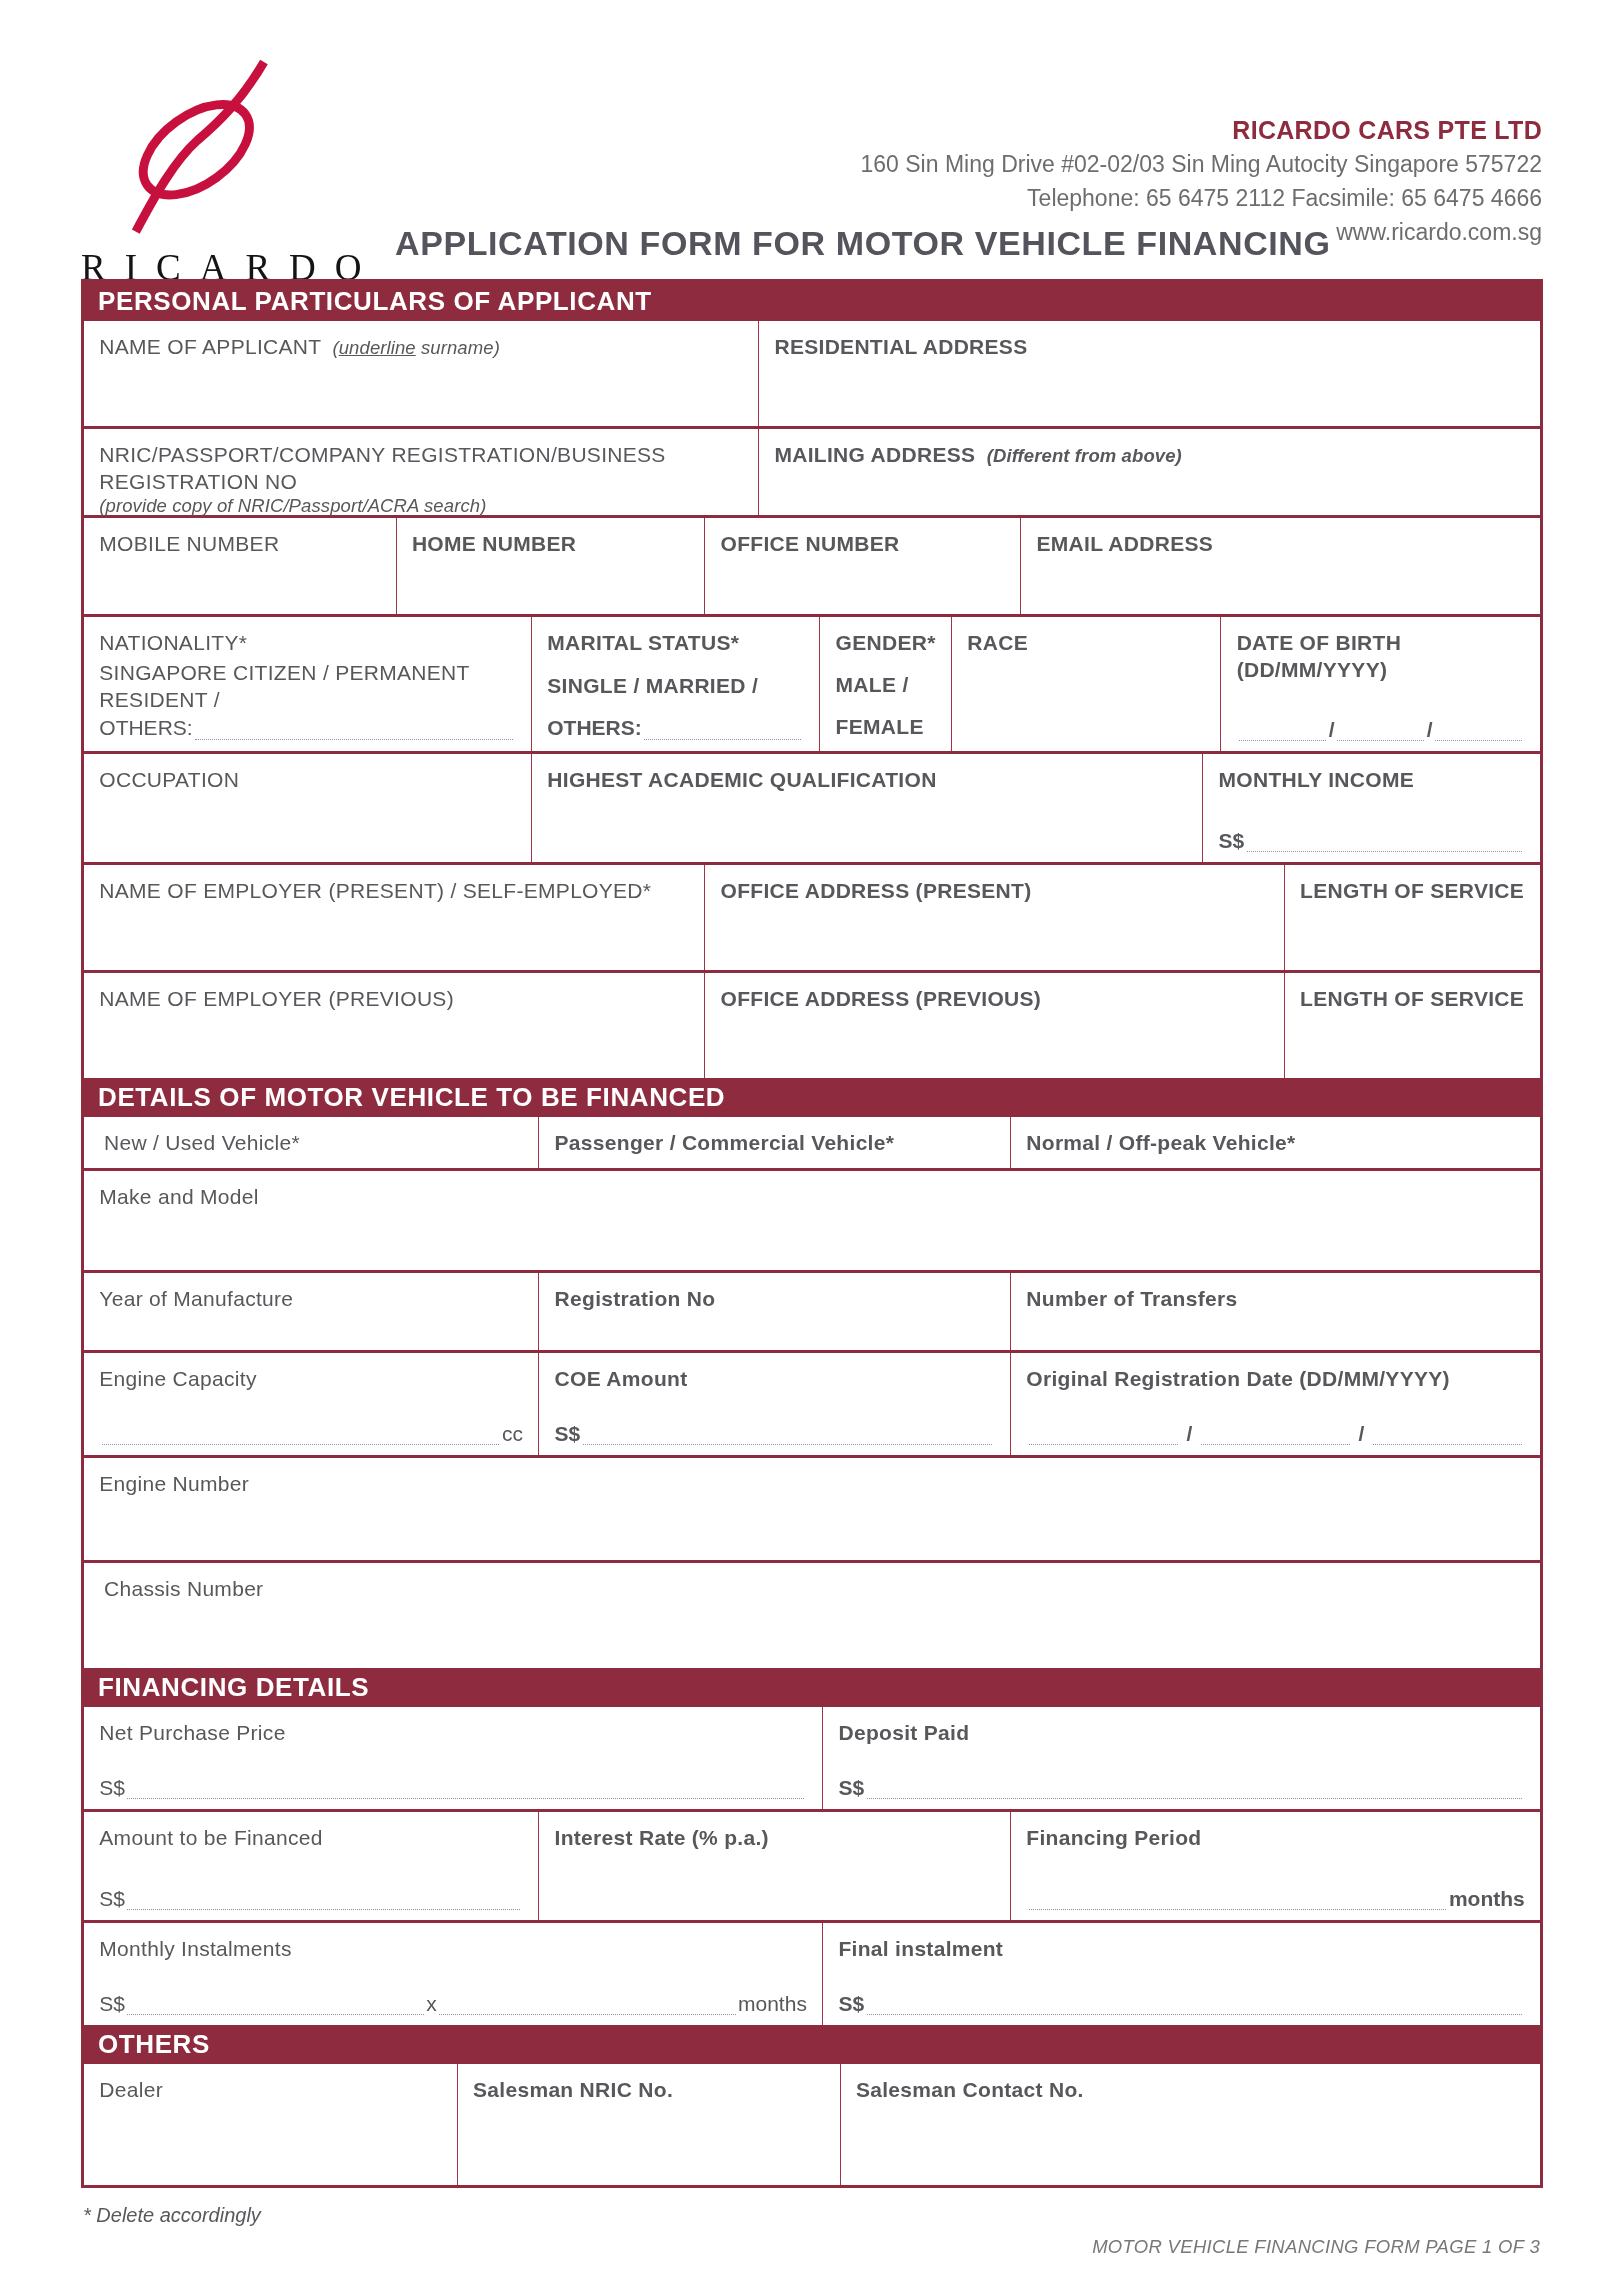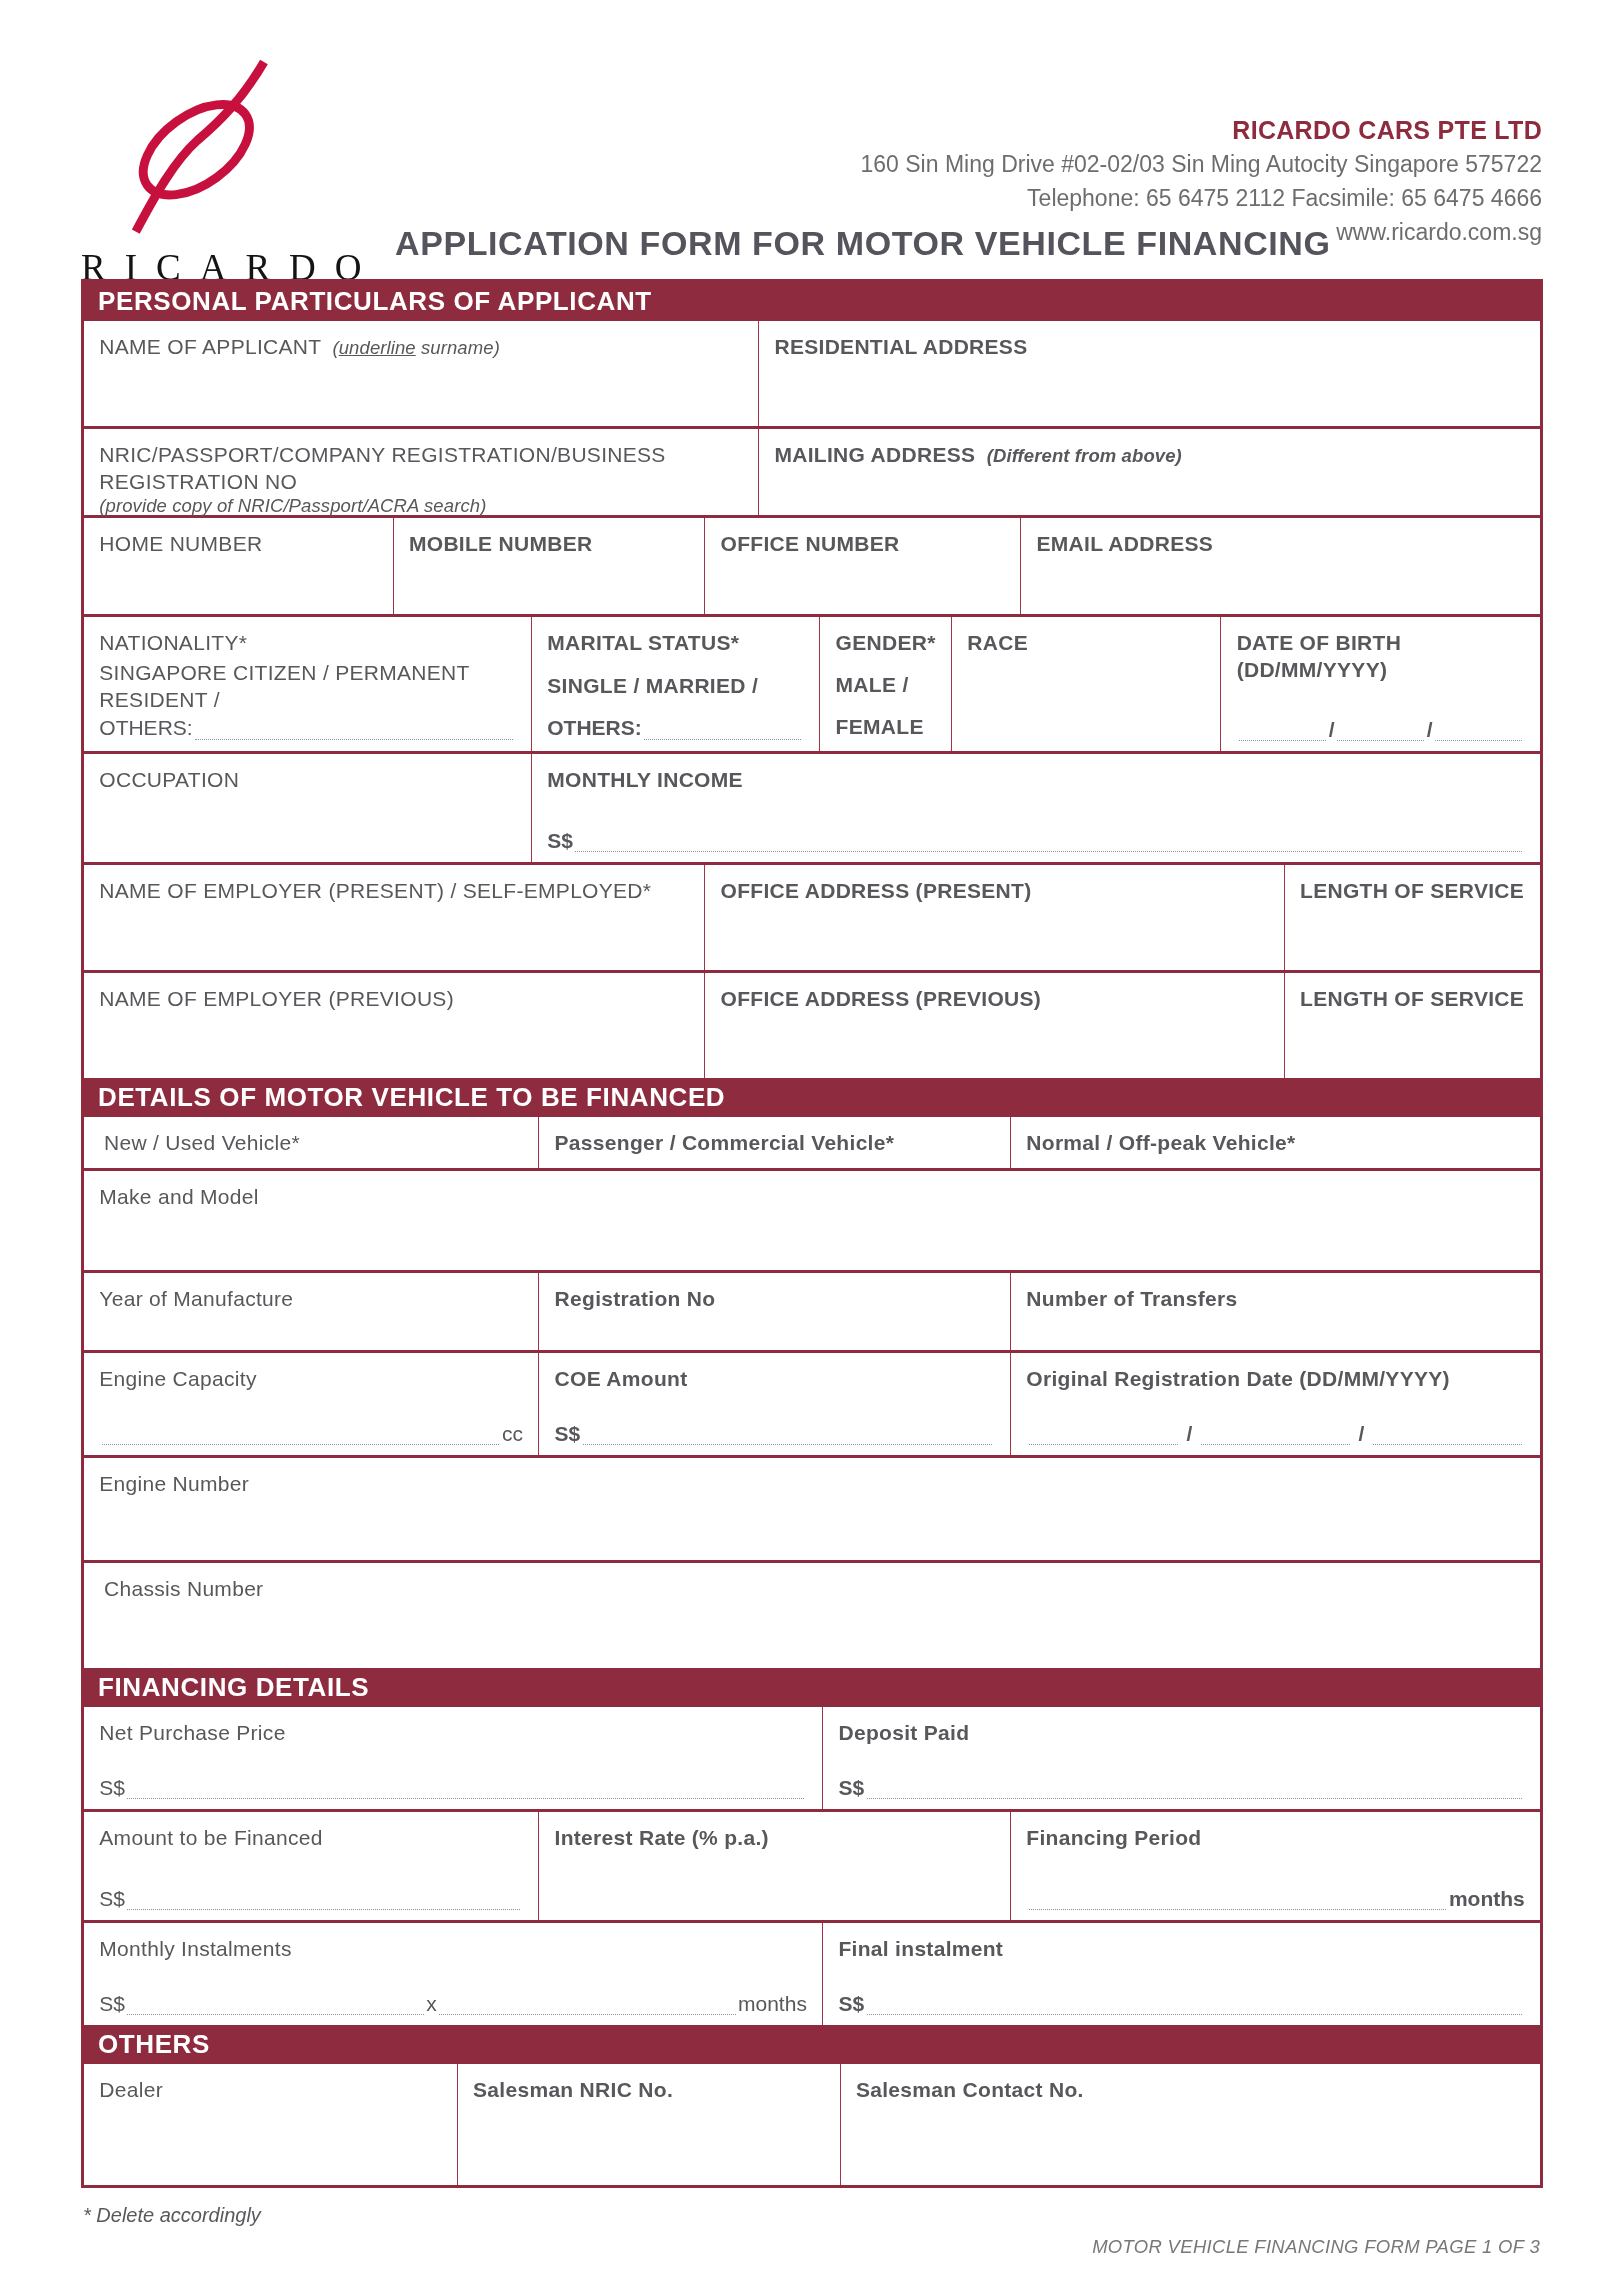--- a/index.html
+++ b/index.html
@@ -99,25 +99,25 @@
         <span class="note">(provide copy of NRIC/Passport/ACRA search)</span>
       </div>
       <div class="cell" style="flex:1 1 auto;">
         <span class="lab"><span>MAILING ADDRESS</span>
           <span class="note">&nbsp;<span>(Different from above)</span></span>
         </span>
       </div>
     </div>
 
     <div class="trow" style="height:99px;">
+      <div class="cell" style="flex:0 0 21.4%;">
+        <span class="lab">MOBILE NUMBER</span>
+      </div>
       <div class="cell" style="flex:0 0 21.2%;">
         <span class="lab">HOME NUMBER</span>
-      </div>
-      <div class="cell" style="flex:0 0 21.4%;">
-        <span class="lab">MOBILE NUMBER</span>
       </div>
       <div class="cell" style="flex:0 0 21.7%;">
         <span class="lab">OFFICE NUMBER</span>
       </div>
       <div class="cell" style="flex:1 1 auto;">
         <span class="lab">EMAIL ADDRESS</span>
       </div>
     </div>
 
     <div class="trow" style="height:137px;">
@@ -160,20 +160,23 @@
             <span class="tok">/</span>
             <span class="dots"></span>
         </div>
       </div>
     </div>
 
     <div class="trow" style="height:111px;">
       <div class="cell" style="flex:0 0 30.7%;">
         <span class="lab">OCCUPATION</span>
       </div>
+      <div class="cell" style="flex:0 0 46.1%;">
+        <span class="lab">HIGHEST ACADEMIC QUALIFICATION</span>
+      </div>
       <div class="cell" style="flex:1 1 auto;">
         <span class="lab">MONTHLY INCOME</span>
         <div class="writeline">
           <span class="tok">S$</span>
             <span class="dots"></span>
         </div>
       </div>
     </div>
 
     <div class="trow" style="height:108px;">

